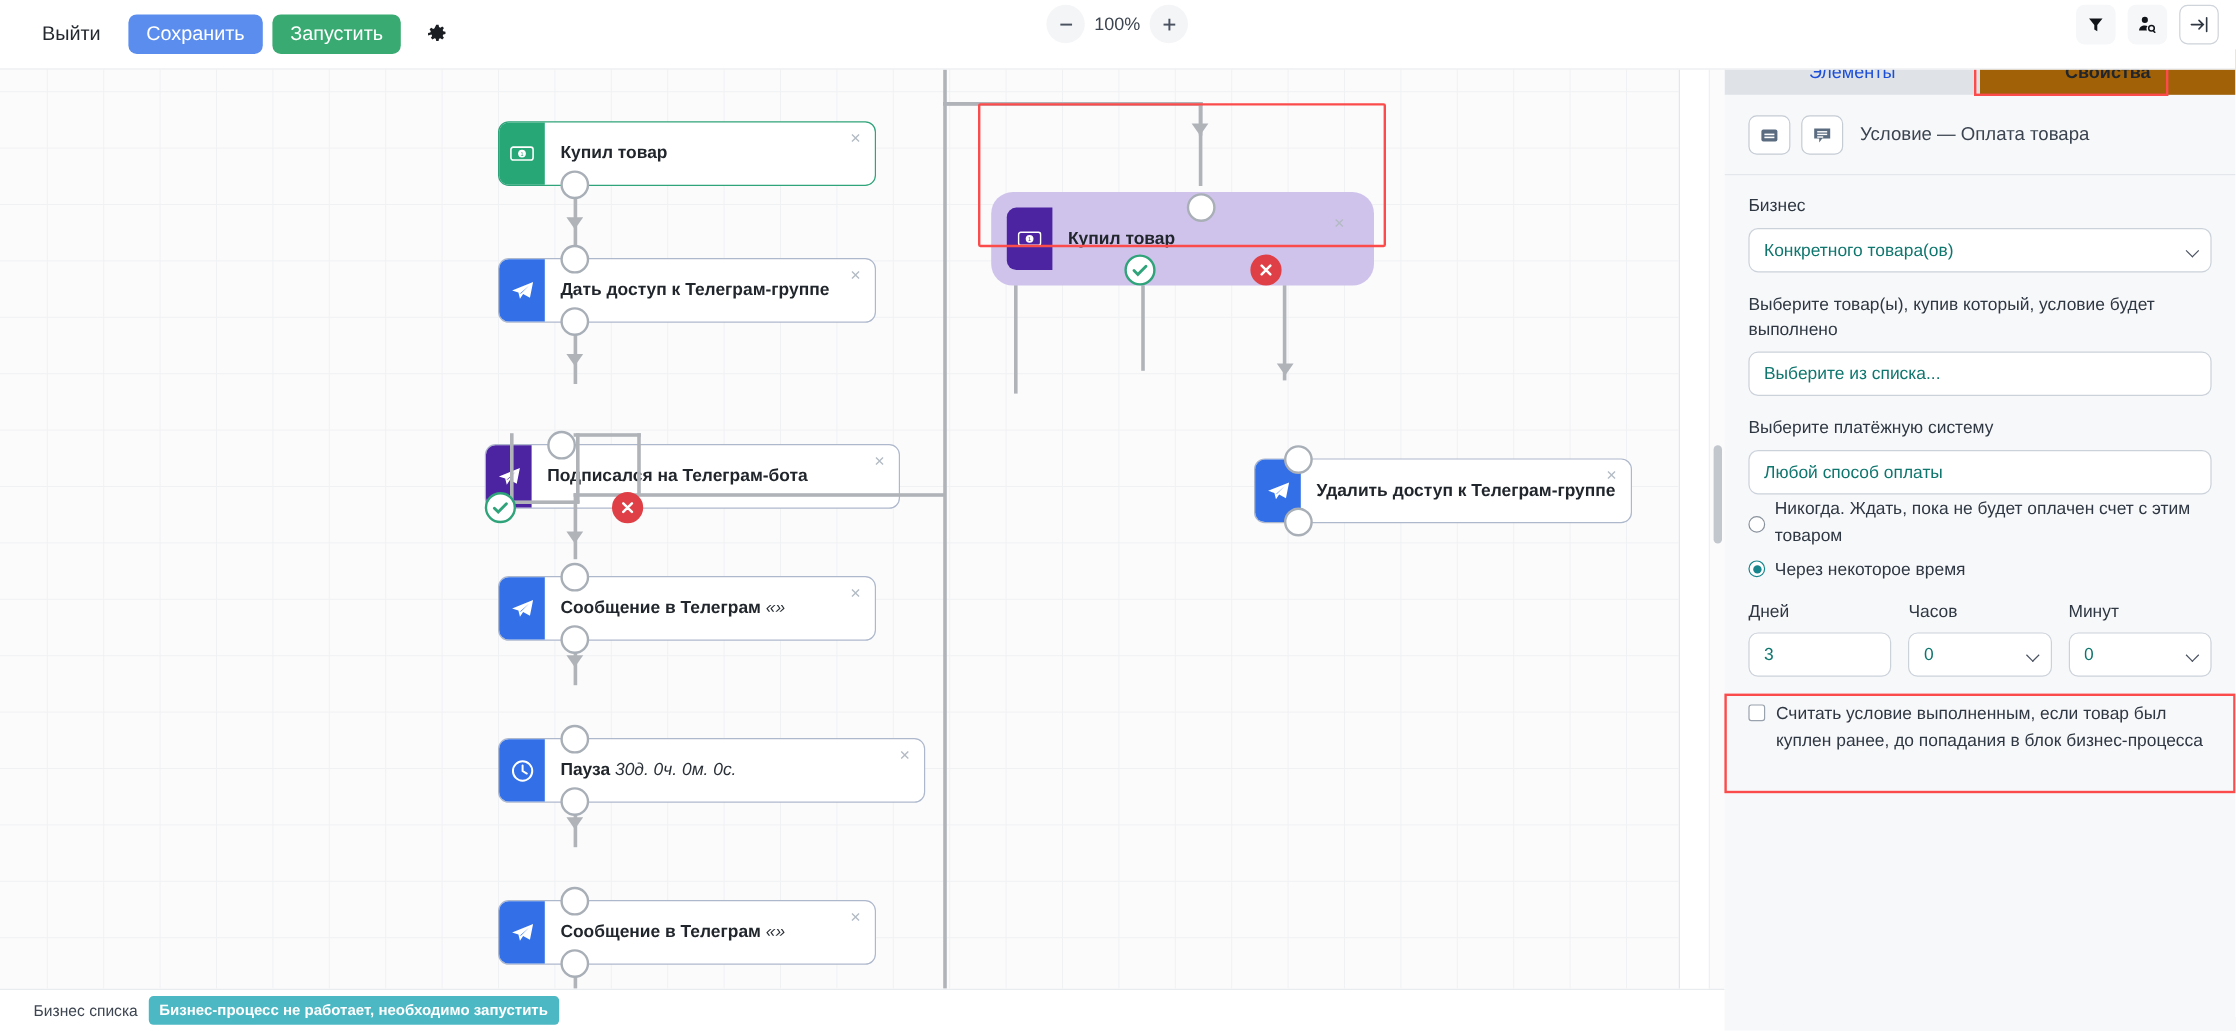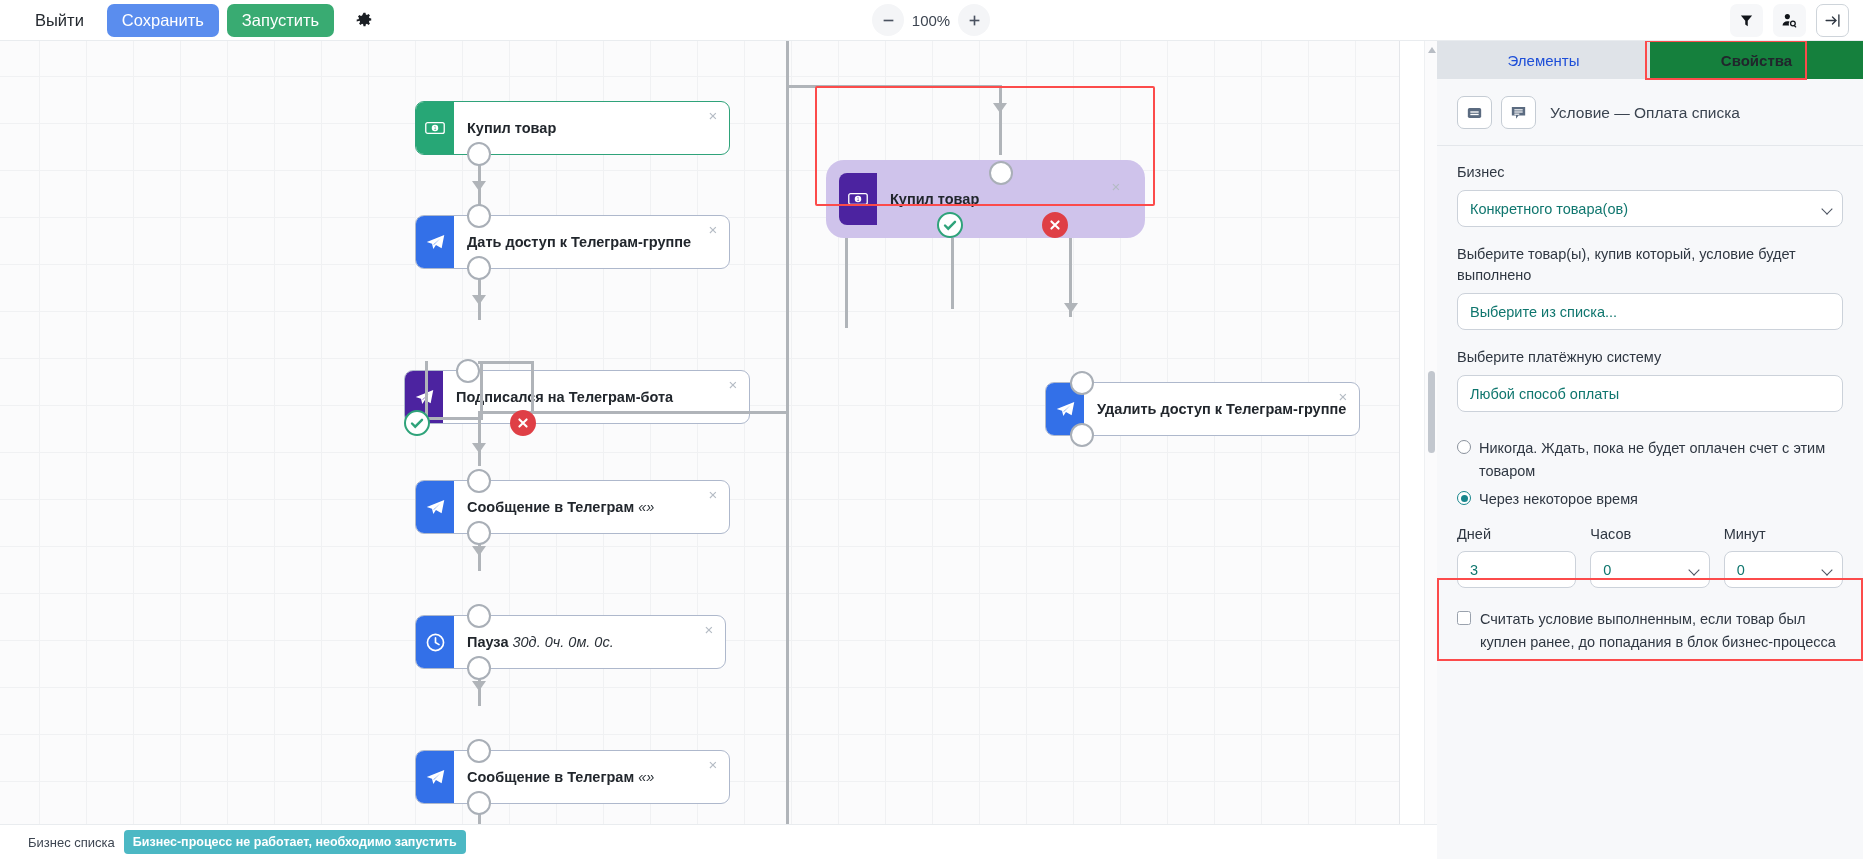--- a/index.html
+++ b/index.html
@@ -8,21 +8,21 @@
     margin: 0; padding: 0;
     width: 1863px; height: 859px;
     overflow: hidden;
     font-family: "Liberation Sans", sans-serif;
     background: #ffffff;
   }
   #app { position: relative; width: 1863px; height: 859px; }
 
   
   .toolbar {
-    position: absolute; left: 0; top: 0; width: 1863px; height: 41px;
+    position: absolute; left: 0; top: 0; width: 1863px; height: 58px;
     background: #ffffff; display: flex; align-items: center;
     border-bottom: 1px solid #e9ecef; z-index: 40;
   }
   .tb-btn {
     height: 33px; border-radius: 7px; display: flex; align-items: center;
     justify-content: center; padding: 0 15px; font-size: 16.5px;
     cursor: pointer; white-space: nowrap; border: none;
     font-family: "Liberation Sans", sans-serif;
   }
   .tb-exit { color: #24292f; background: transparent; margin-left: 20px; }
@@ -143,21 +143,21 @@
   .panel {
     position: absolute; left: 1437px; top: 41px; width: 426px; height: 818px;
     background: #f7f8fa; overflow: hidden;
   }
   .tabs { display: flex; height: 38px; background: #dfe3e8; }
   .tab {
     flex: 1; display: flex; align-items: center; justify-content: center;
     font-size: 15px; color: #1d4ed8; cursor: pointer;
   }
   .tab.active {
-    background: #15803d; color: #21262c; font-weight: bold;
+    background: #a16207; color: #21262c; font-weight: bold;
   }
   .tab-red {
     position: absolute; left: 1645px; top: 40px; width: 162px; height: 40px;
     border: 2.5px solid #fc4b4b; z-index: 30; pointer-events: none;
   }
 
   .panel-head {
     display: flex; align-items: center; gap: 9px;
     padding: 17px 20px 16px 20px; border-bottom: 1px solid #e4e7eb;
   }
@@ -380,21 +380,21 @@
         <span class="label">
           <span>Сообщение в Телеграм</span>
           <span class="sub">«»</span>
         </span>
       </div>
       <div class="closer">×</div>
       <div class="port" style="left:51px; top:-12px;"></div>
       <div class="port" style="left:51px; bottom:-12px;"></div>
     </div>
 
-    <div class="node" style="left:415px; top:574px; width:311px;">
+    <div class="node" style="left:415px; top:574px; width:356px;">
       <div class="strip" style="background:#3370e8">
         <svg width="21" height="21" viewBox="0 0 24 24">
           <circle cx="12" cy="12" r="9.2" fill="none" stroke="#ffffff" stroke-width="1.9"></circle>
           <path d="M12 6.8V12l4 2.4" fill="none" stroke="#ffffff" stroke-width="1.9" stroke-linecap="round"></path>
         </svg>
       </div>
       <div class="body">
         <span class="label">
           <span>Пауза</span>
           <span class="sub">30д. 0ч. 0м. 0с.</span>
@@ -485,21 +485,21 @@
         </svg>
       </div>
       <div class="pico">
         <svg width="15" height="15" viewBox="0 0 18 17">
           <path d="M1 2h16v10H9l-3 4v-4H1V2z" fill="#5b6b80"></path>
           <rect x="4" y="4.6" width="10" height="1.4" fill="#ffffff"></rect>
           <rect x="4" y="7.2" width="10" height="1.4" fill="#ffffff"></rect>
           <rect x="4" y="9.8" width="6" height="1.4" fill="#ffffff"></rect>
         </svg>
       </div>
-      <div class="panel-title">Условие — Оплата списка</div>
+      <div class="panel-title">Условие — Оплата товара</div>
     </div>
 
     <div class="form">
       <div class="flabel">Бизнес</div>
       <div class="selwrap">
         <select class="fld">
           <option>Конкретного товара(ов)</option>
         </select>
         <span class="chev"></span>
       </div>
@@ -510,21 +510,21 @@
         <span class="tri"></span>
       </div>
 
       <div class="flabel fgap">Выберите платёжную систему</div>
       <div class="selwrap">
         <div class="fld fake-sel">Любой способ оплаты</div>
         <span class="tri"></span>
       </div>
 
 
-      <div class="radio-row" style="margin-top:25px;">
+      <div class="radio-row" style="margin-top:1px;align-items:center;">
         <span class="radio"></span>
         <span class="radio-lbl">Никогда. Ждать, пока не будет оплачен счет с этим товаром</span>
       </div>
       <div class="radio-row" style="margin-top:6px;">
         <span class="radio on"></span>
         <span class="radio-lbl">Через некоторое время</span>
       </div>
 
       <div class="dhm">
         <div class="col">

